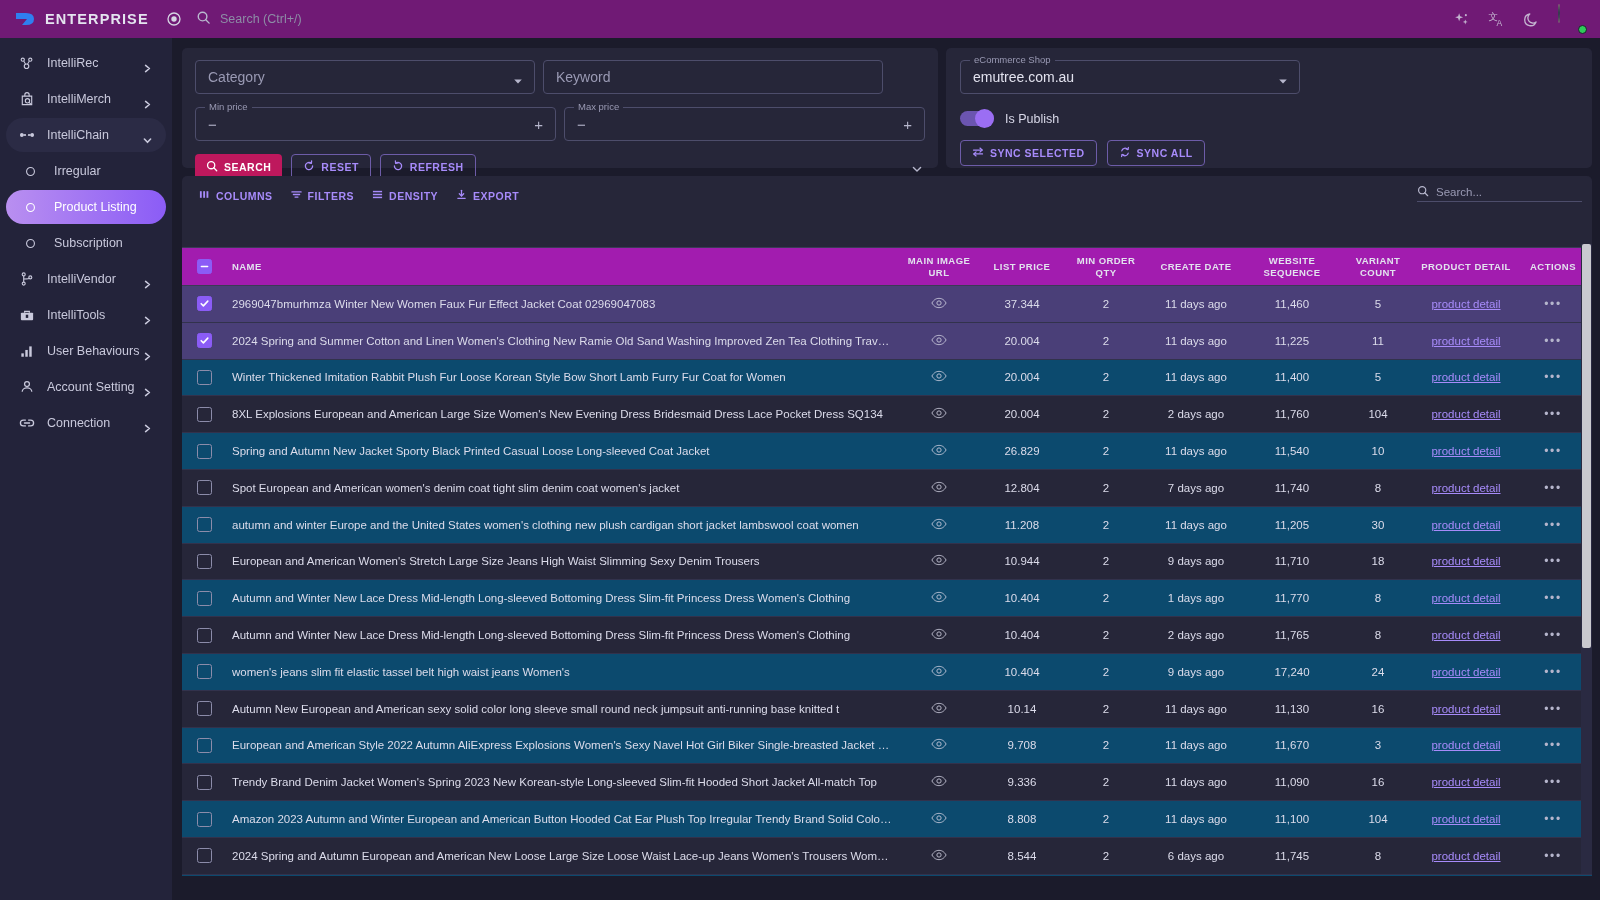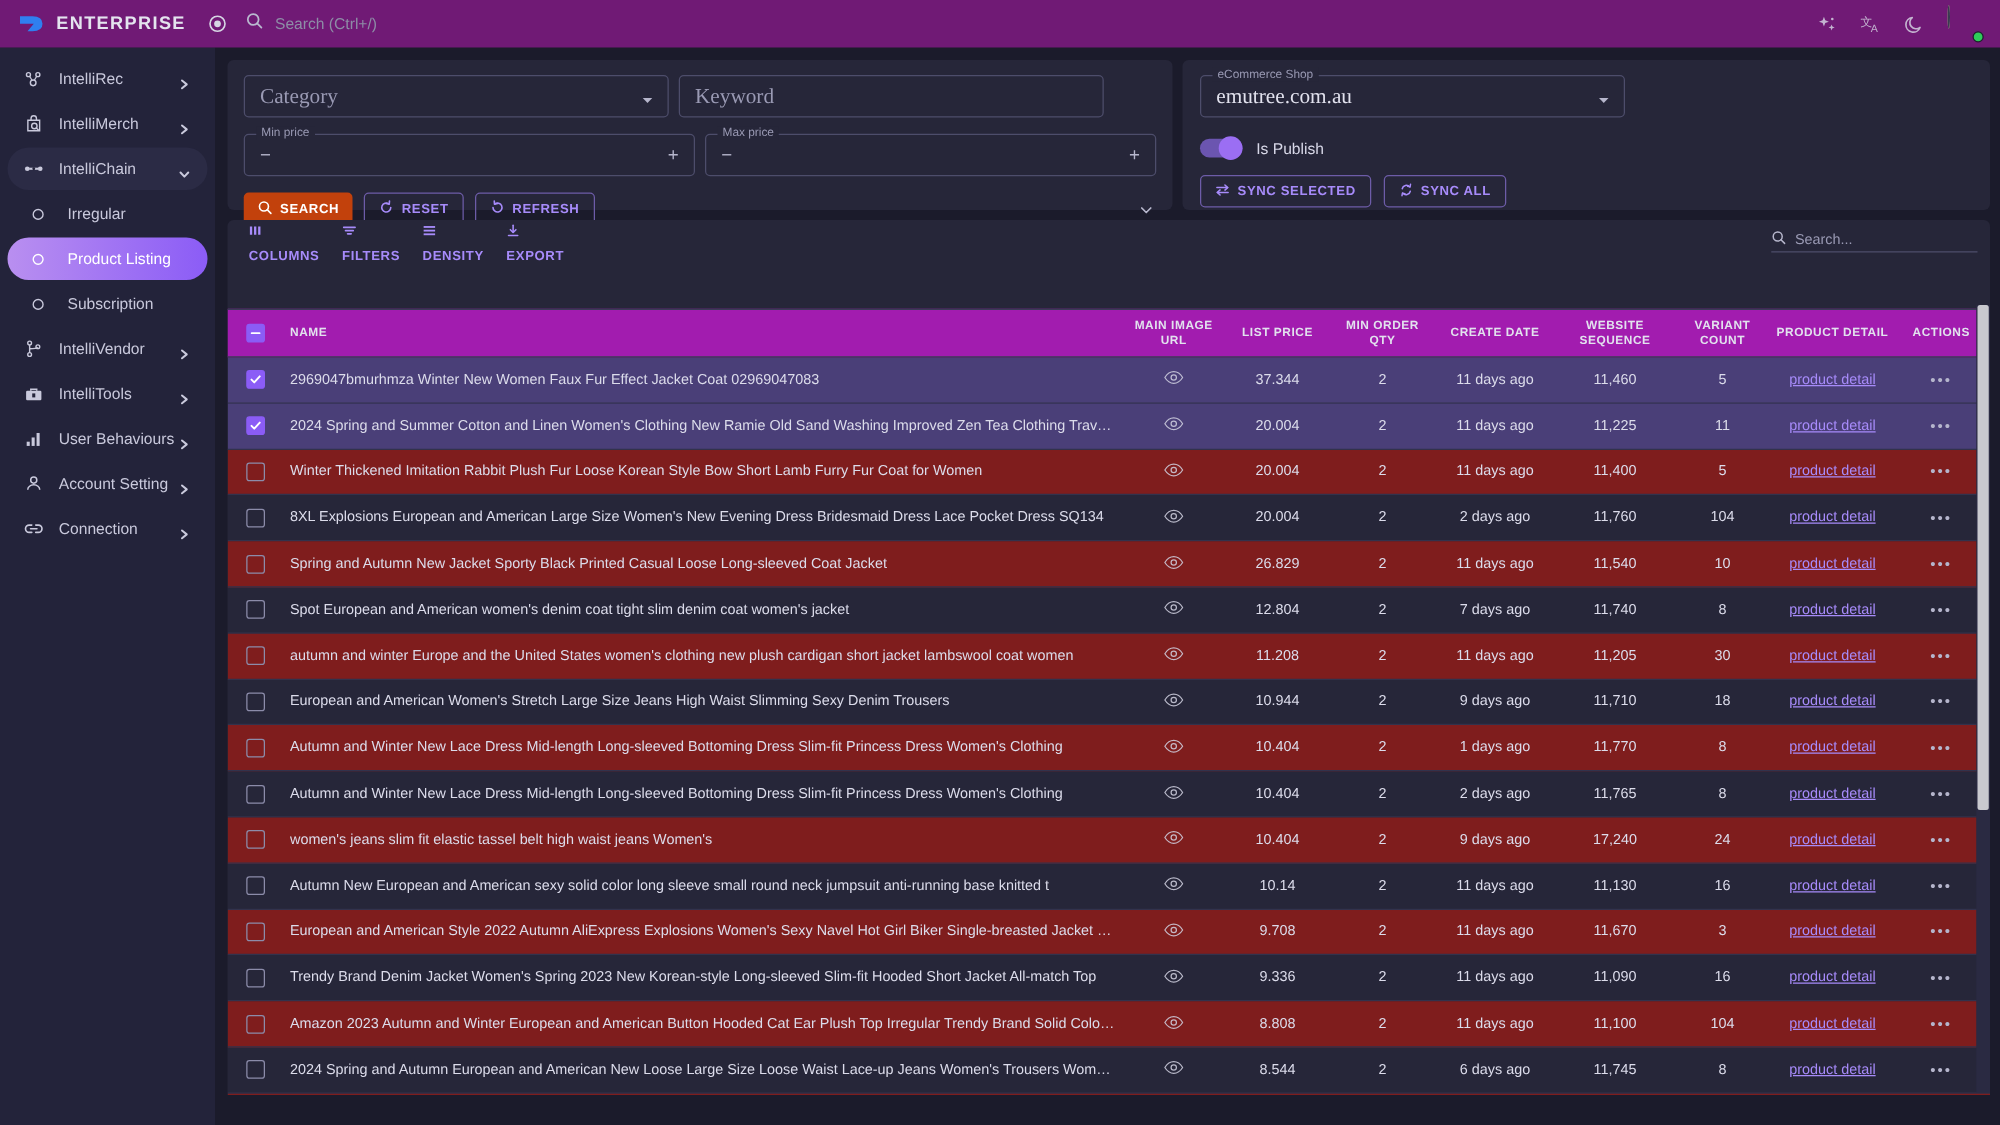--- a/index.html
+++ b/index.html
@@ -58,55 +58,55 @@
   .main { position: absolute; top: 38px; left: 172px; width: 1428px; height: 862px; background: #1b1b2b; padding: 10px 8px 0 10px; }
   .filters-row { display: flex; gap: 8px; }
   .panel { background: #262639; border-radius: 5px; }
   .panel-left { width: 756px; height: 120px; padding: 12px 13px; }
   .panel-right { flex: 1; height: 120px; padding: 12px 14px; position: relative; }
   .fld-row { display: flex; gap: 8px; }
   .field {
     position: relative; height: 34px; border: 1px solid #4d4d6b; border-radius: 4px;
     display: flex; align-items: center; padding: 0 12px; background: transparent;
   }
-  .field .ftext { font-size: 17px; color: #9a9ab4; font-family: Liberation Serif, serif; }
+  .field .ftext { font-size: 14px; color: #9a9ab4; }
   .field .legend {
     position: absolute; top: -7px; left: 9px; padding: 0 4px;
     background: #262639; font-size: 9.5px; color: #9a9ab4;
   }
   .field .caret { position: absolute; right: 11px; width: 10px; height: 10px; }
   .f-category { width: 340px; }
   .f-keyword { width: 340px; }
   .f-min, .f-max { width: 401px; justify-content: space-between; }
   .spin { color: #b6b6cc; font-size: 15px; line-height: 1; cursor: pointer; user-select: none; }
   .btn-row { display: flex; align-items: center; gap: 9px; margin-top: 13px; position: relative; }
   .btn {
     height: 26px; border-radius: 4px; display: inline-flex; align-items: center;
     gap: 6px; padding: 0 11px; font-size: 10.5px; font-weight: bold;
     letter-spacing: .5px; cursor: pointer;
   }
-  .btn-primary { background: #c2410c; color: #fff; }
+  .btn-primary { background: #be185d; color: #fff; }
   .btn-outline { border: 1px solid #6d5ca8; color: #a78bfa; background: transparent; }
   .collapse-chev { position: absolute; right: 2px; width: 12px; height: 12px; cursor: pointer; }
   .shop-field { width: 340px; }
   .toggle-row { display: flex; align-items: center; gap: 11px; margin-top: 17px; }
   .toggle {
     width: 34px; height: 15px; border-radius: 8px; background: #6b55b0;
     position: relative; cursor: pointer;
   }
   .toggle .knob { position: absolute; right: 0; top: -2px; width: 19px; height: 19px; border-radius: 50%; background: #9b6ef3; }
   .toggle-label { font-size: 12.5px; color: #d8d8e8; }
   .sync-row { display: flex; gap: 10px; margin-top: 14px; }
   
   .table-card { margin-top: 8px; background: #262639; border-radius: 5px 5px 0 0; height: 700px; position: relative; overflow: hidden; }
   .tbl-toolbar { height: 29px; display: flex; align-items: center; padding: 0 8px; position: relative; }
   .tb-btn {
-    display: inline-flex; align-items: flex-start; gap: 6px; height: 23px;
+    display: inline-flex; align-items: flex-end; gap: 6px; height: 23px;
     padding: 0 9px; border-radius: 3px; font-size: 10.5px; font-weight: bold;
-    letter-spacing: .5px; color: #a78bfa; cursor: pointer; flex-direction: column;
+    letter-spacing: .5px; color: #a78bfa; cursor: pointer;
   }
   .tb-search {
     position: absolute; right: 10px; bottom: 3px; display: flex; align-items: center;
     gap: 7px; border-bottom: 1px solid #4d4d6b; width: 165px; padding-bottom: 0;
   }
   .tb-search .ph { font-size: 11.5px; color: #9a9ab4; }
   .thead {
     display: flex; align-items: center; height: 39px; background: #a21caf;
     border-top: 1px solid #3b3b57; border-bottom: 1px solid #3b3b57; margin-top: 42px;
   }
@@ -117,21 +117,21 @@
   .c-price { flex: 0 0 88px; }
   .c-qty   { flex: 0 0 80px; }
   .c-date  { flex: 0 0 100px; }
   .c-seq   { flex: 0 0 92px; }
   .c-var   { flex: 0 0 80px; }
   .c-det   { flex: 0 0 96px; }
   .c-act   { flex: 0 0 78px; }
   .rows-wrap { height: 632px; overflow: hidden; position: relative; }
   .trow { display: flex; align-items: center; height: 36.8px; border-bottom: 1px solid #32324c; }
   .trow.sel { background: #4a3f78; }
-  .trow.alt { background: #7f1d1d; }
+  .trow.alt { background: #0c4a6e; }
   .td { font-size: 11.5px; color: #dcdceb; text-align: center; }
   .td.name { text-align: left; white-space: nowrap; overflow: hidden; text-overflow: ellipsis; padding-right: 8px; }
   .cbox {
     width: 15px; height: 15px; border: 1.6px solid #8c8caa; border-radius: 2.5px;
     cursor: pointer; display: flex; align-items: center; justify-content: center;
   }
   .cbox.checked { background: #8b5cf6; border-color: #8b5cf6; }
   .cbox.indet { background: #8b5cf6; border-color: #8b5cf6; }
   .pd-link { font-size: 11.5px; color: #a78bfa; text-decoration: underline; cursor: pointer; }
   .dots { color: #b5b5cc; letter-spacing: 1.6px; font-size: 12px; cursor: pointer; }

